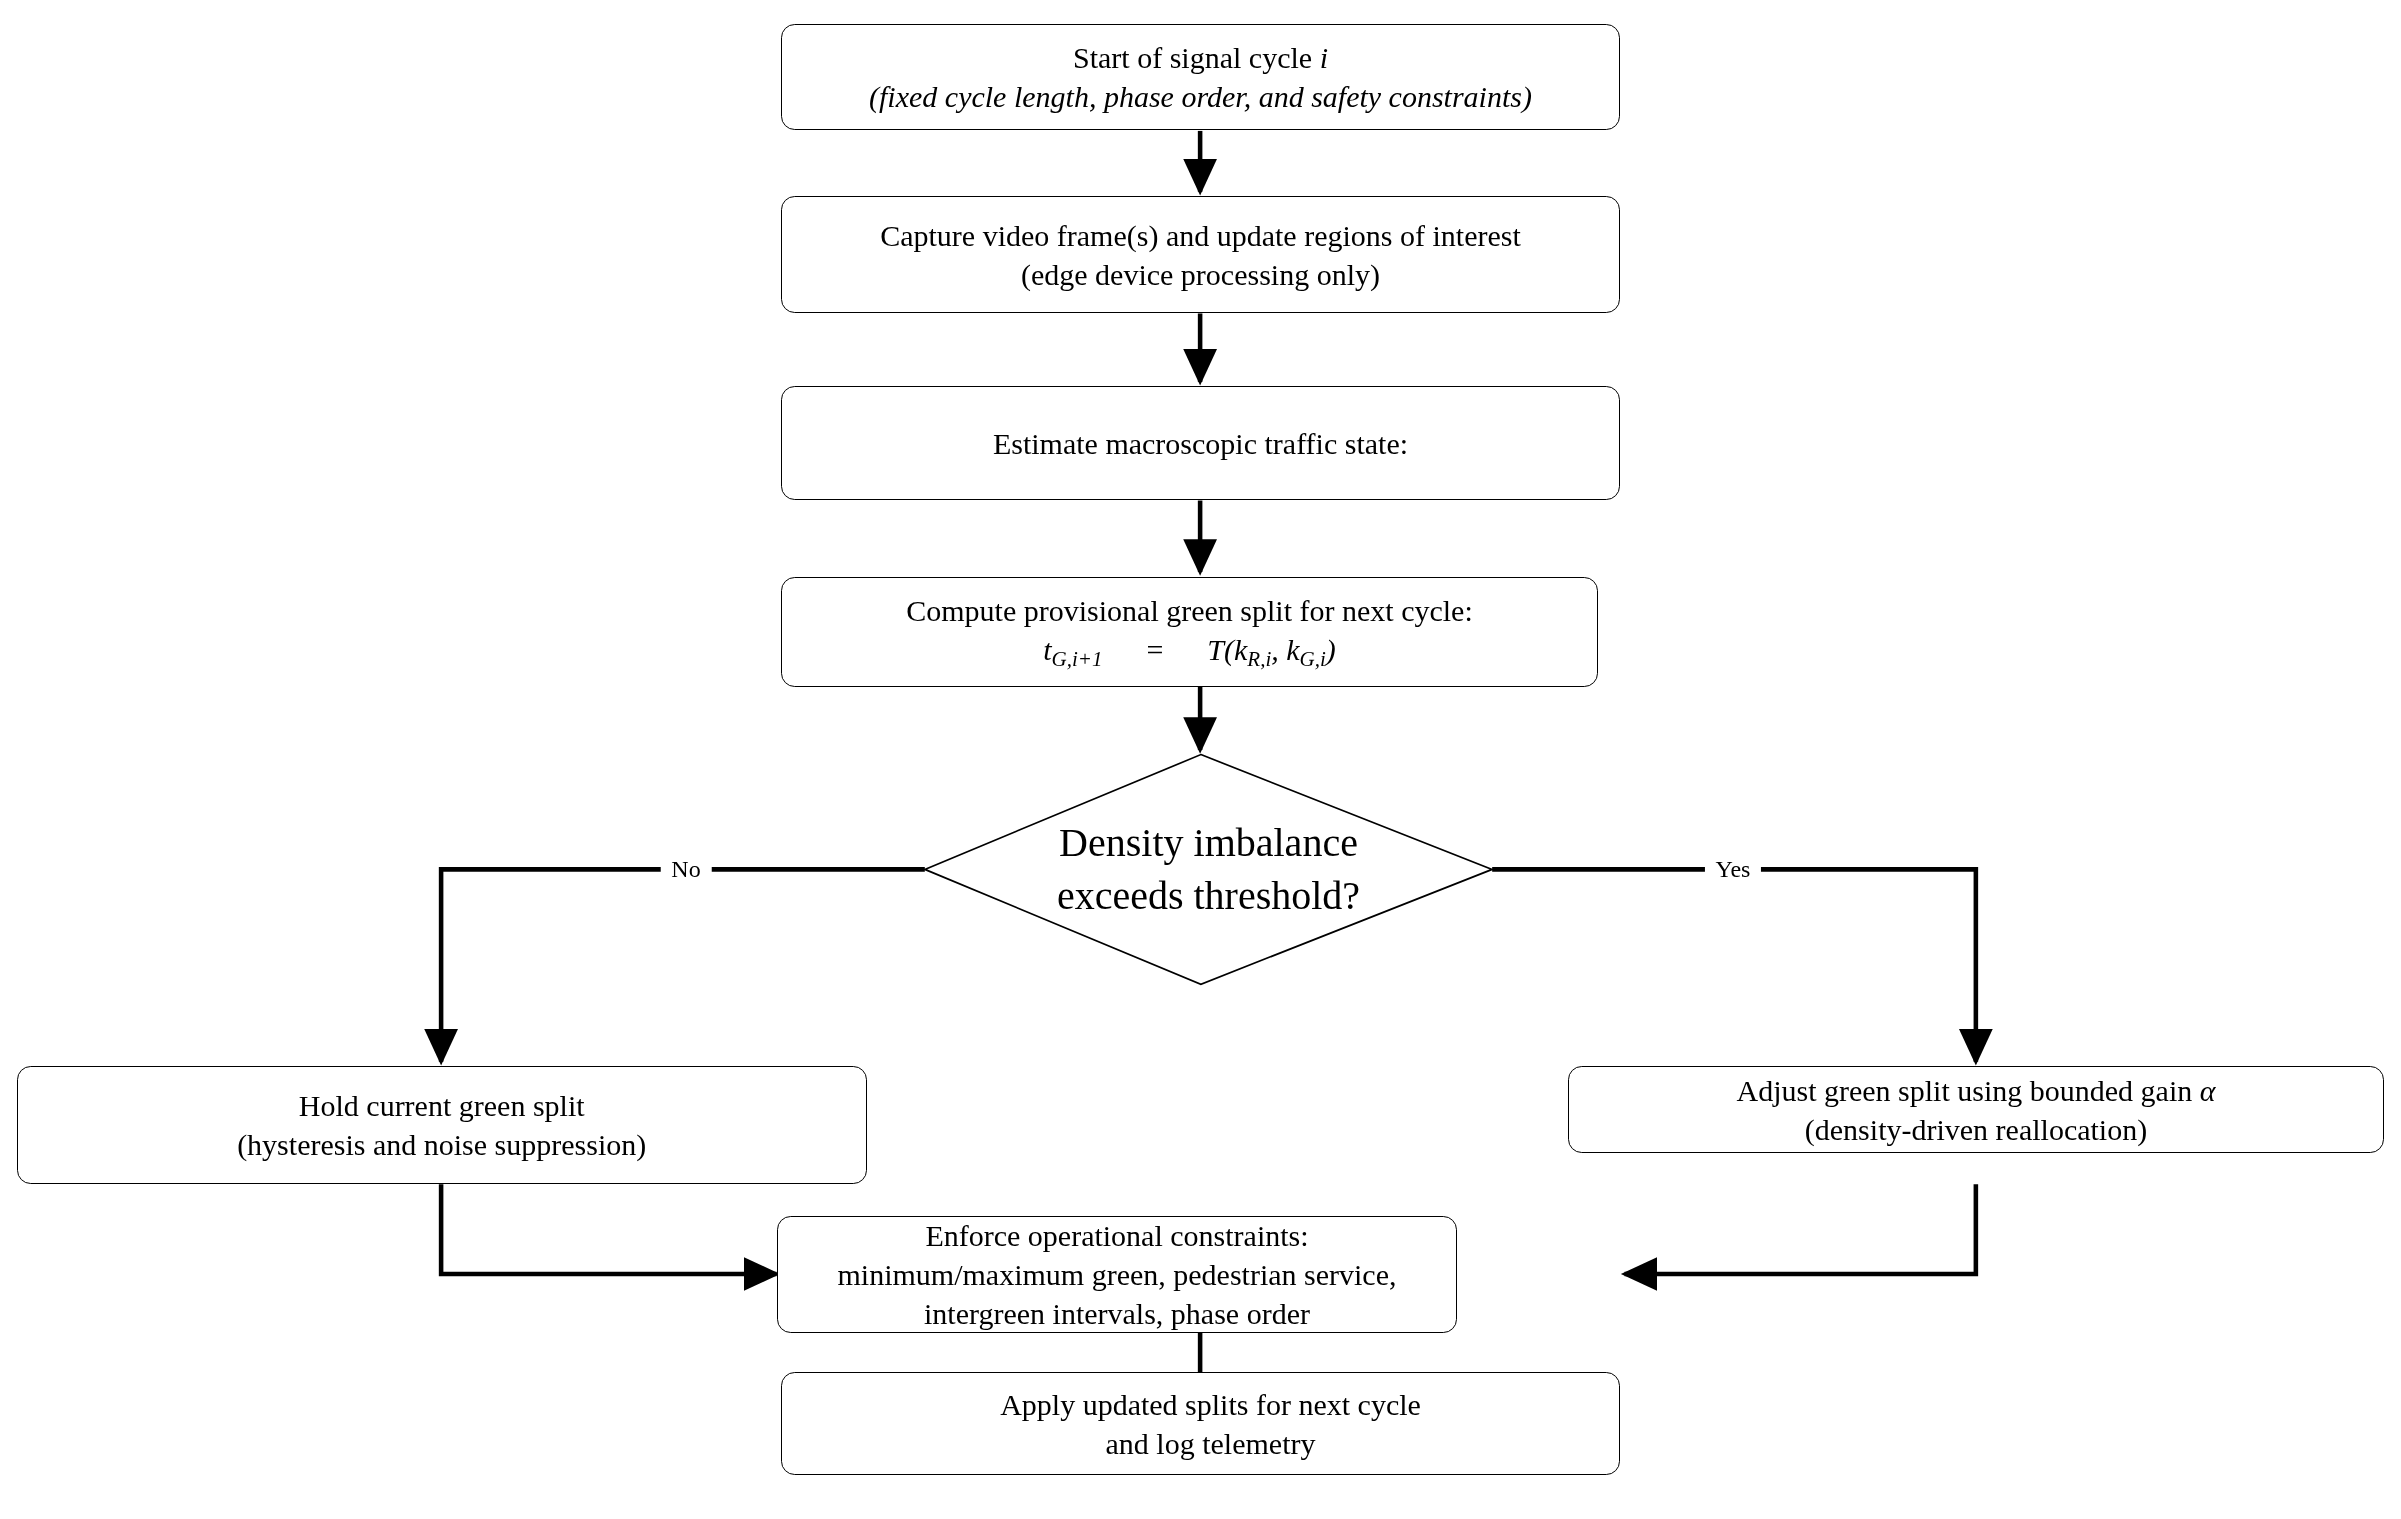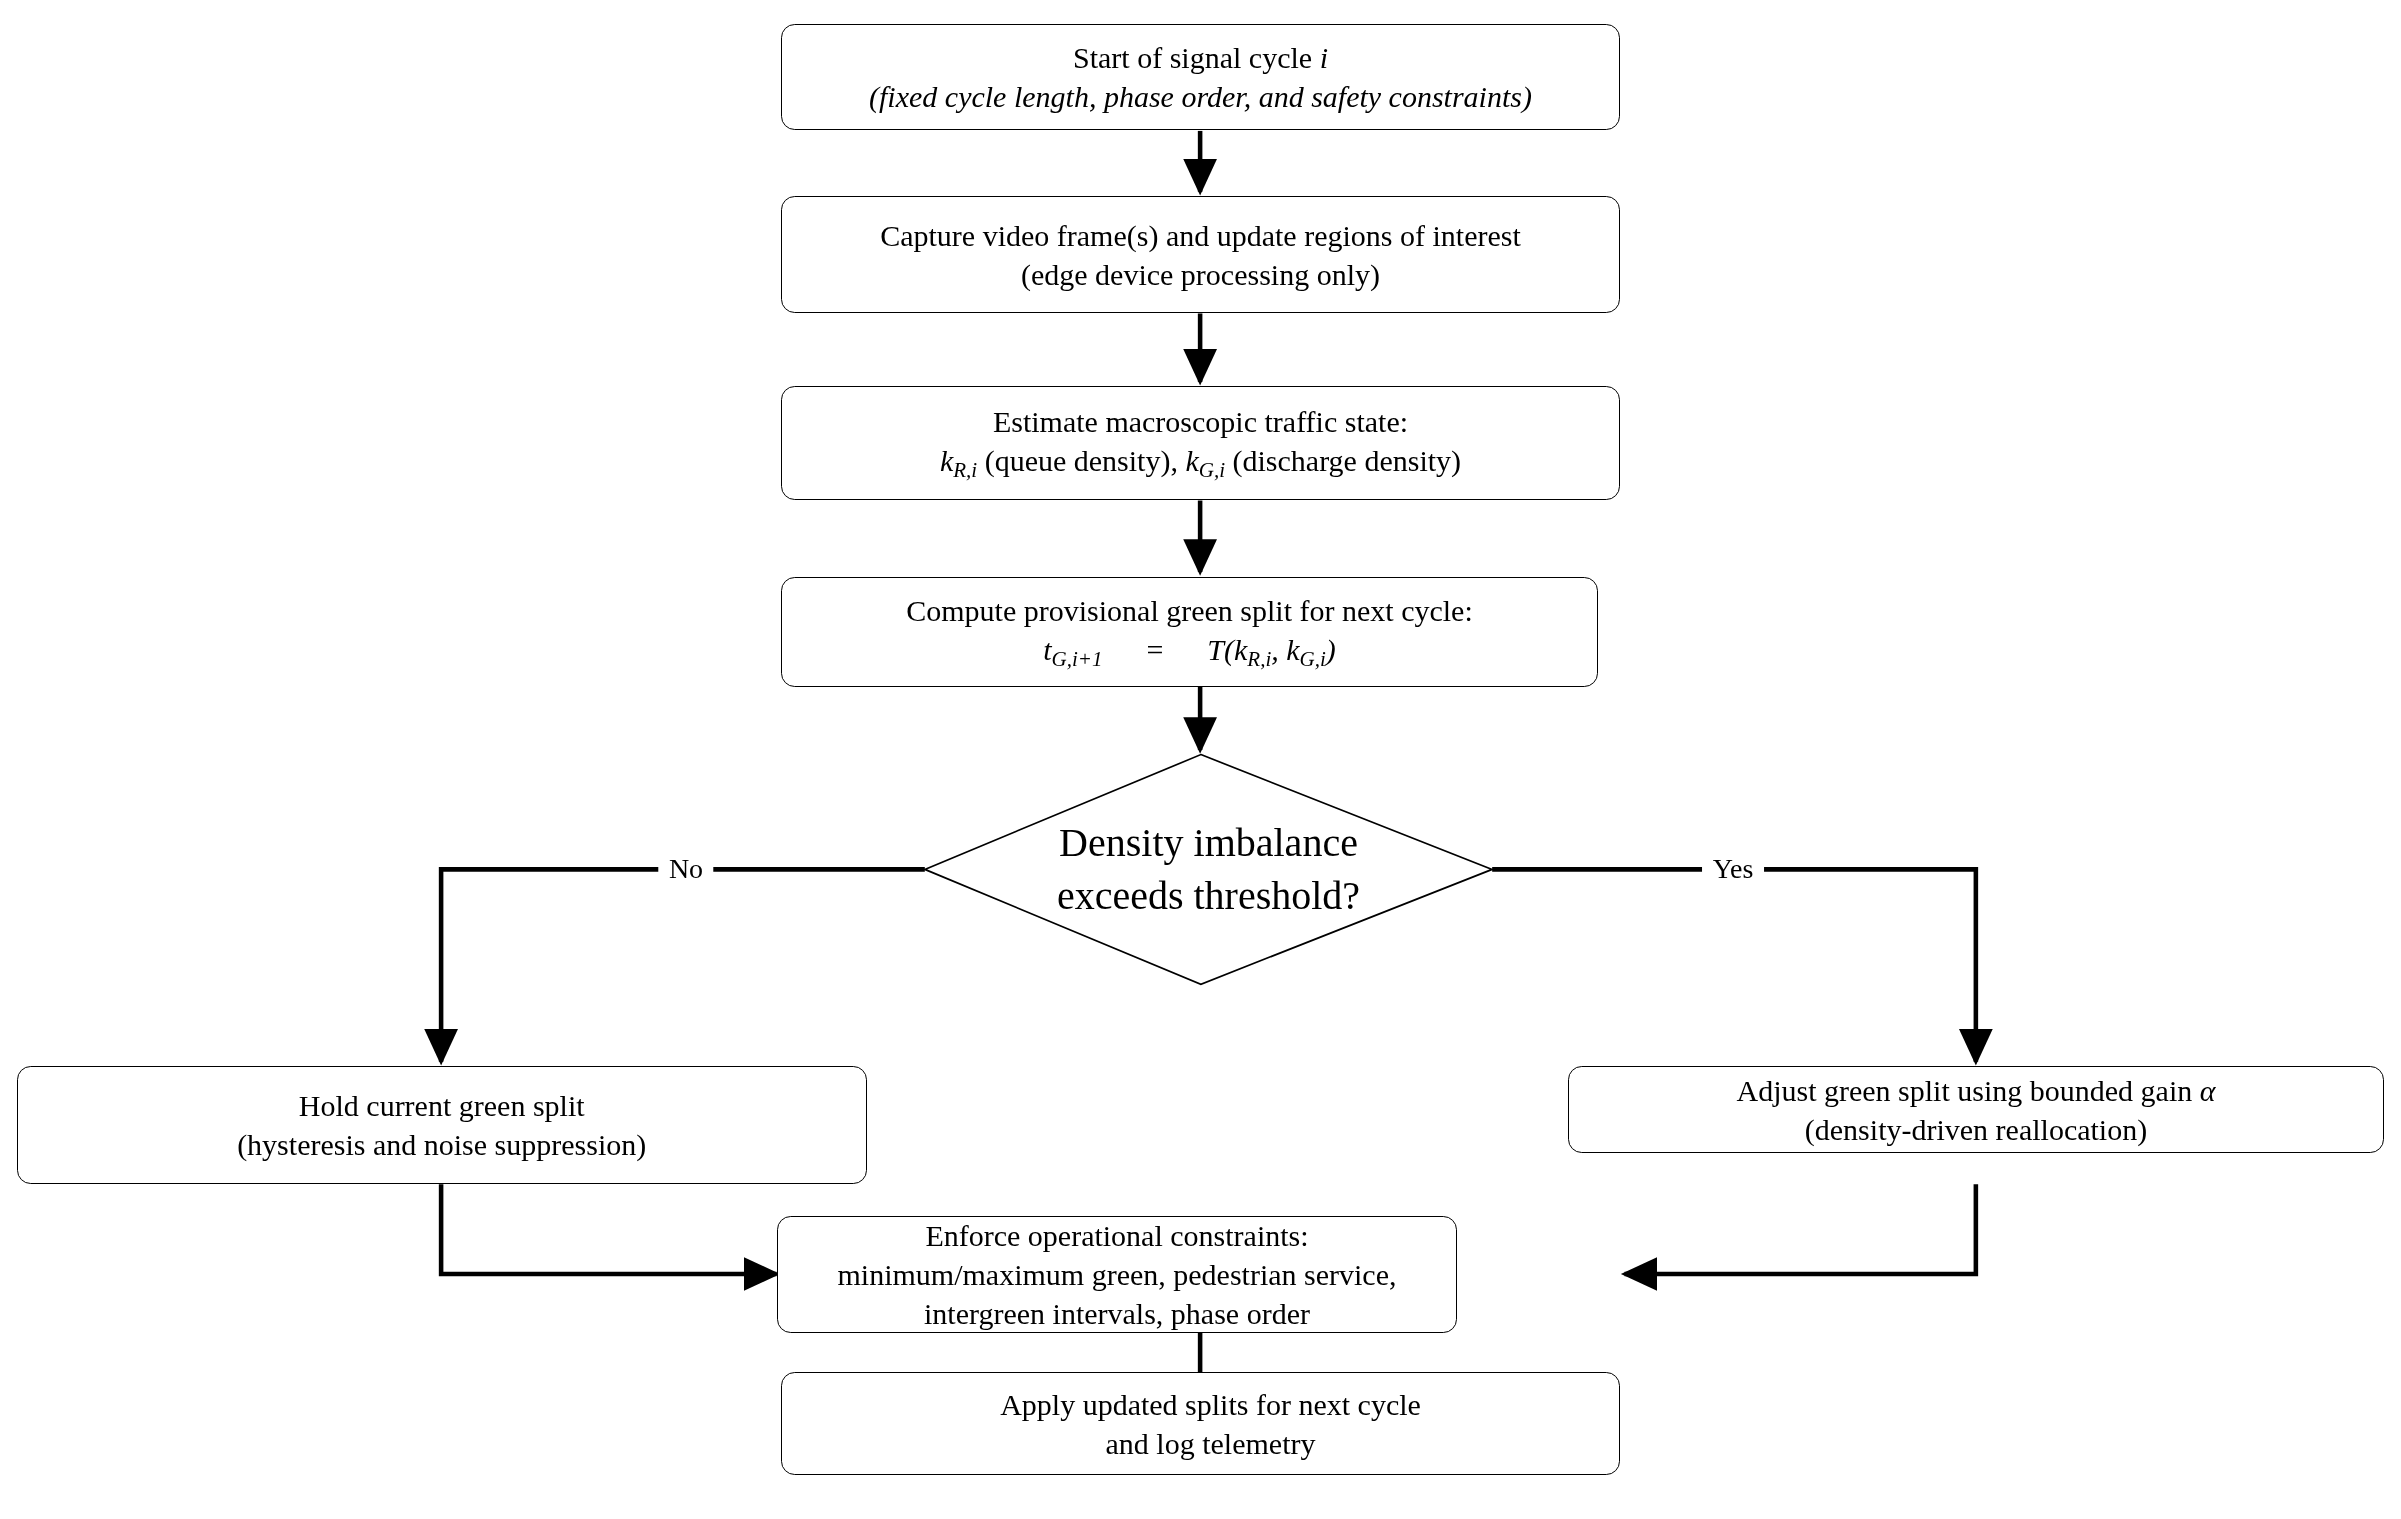--- a/index.html
+++ b/index.html
@@ -7,21 +7,21 @@
        font-family:"Liberation Serif","DejaVu Serif",serif;color:#000;}
   #stage{position:absolute;left:0;top:0;width:2401px;height:1519px;text-decoration:underline;}
   svg.edges{position:absolute;left:0;top:0;width:2401px;height:1519px;pointer-events:none;}
   .node{position:absolute;box-sizing:border-box;border:1.5px solid #000;border-radius:13.7px;
         background:#fff;display:flex;align-items:center;justify-content:center;}
   .node .txt{width:100%;text-align:center;line-height:1.30;font-size:30px;padding:0 13.7px;}
   .diamond-wrap{position:absolute;}
   .diamond-label{position:absolute;left:0;top:0;width:100%;height:100%;
         display:flex;align-items:center;justify-content:center;text-align:center;
         font-size:40px;line-height:1.32;}
-  .edge-label{position:absolute;font-size:28px;background:#fff;padding:0 10.6px;
+  .edge-label{position:absolute;font-size:24px;background:#fff;padding:0 10.6px;
         text-align:center;line-height:1;transform:translate(-50%,-50%);white-space:nowrap;}
   i.mi{font-style:italic;}
   .sub{font-size:0.70em;vertical-align:-0.30em;font-style:italic;}
   .eqgap{display:inline-block;width:44px;}
 </style>
 </head>
 <body>
 
 <div id="stage">
 
@@ -58,26 +58,20 @@
   <div class="node" style="left:781px;top:196px;width:839px;height:117px;">
     <div class="txt">
       <div>Capture video frame(s) and update regions of interest</div>
       <div>(edge device processing only)</div>
     </div>
   </div>
 
   <div class="node" style="left:781px;top:386px;width:839px;height:114px;">
     <div class="txt">
       <div>Estimate macroscopic traffic state:</div>
-      <div>
-        <i class="mi">k</i><span class="sub">R,i</span>
-        <span>(queue density),</span>
-        <i class="mi">k</i><span class="sub">G,i</span>
-        <span>(discharge density)</span>
-      </div>
     </div>
   </div>
 
   <div class="node" style="left:781px;top:577px;width:817px;height:110px;">
     <div class="txt">
       <div>Compute provisional green split for next cycle:</div>
       <div>
         <i class="mi">t</i><span class="sub">G,i+1</span><span class="eqgap"></span><span>=</span><span class="eqgap"></span><i class="mi">T</i><i class="mi">(</i><i class="mi">k</i><span class="sub">R,i</span><i class="mi">,</i>
         <i class="mi">k</i><span class="sub">G,i</span><i class="mi">)</i>
       </div>

